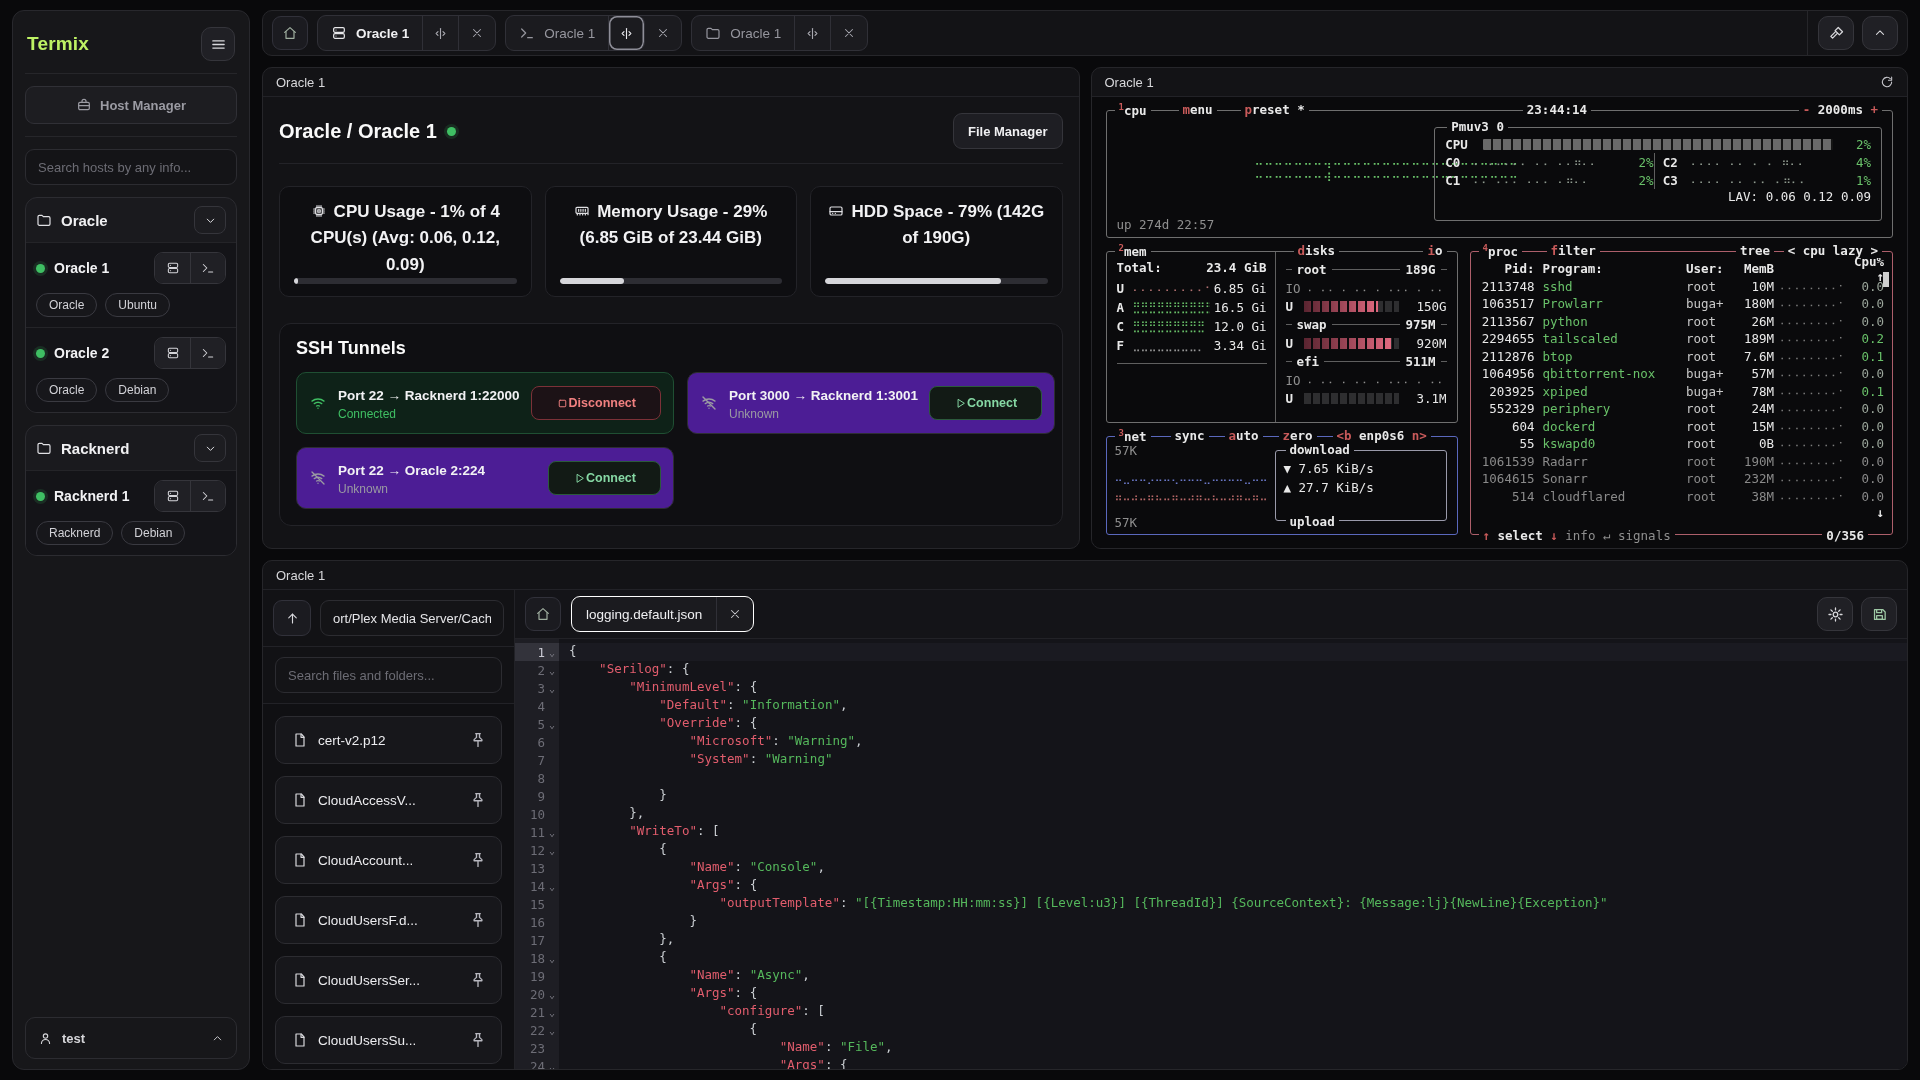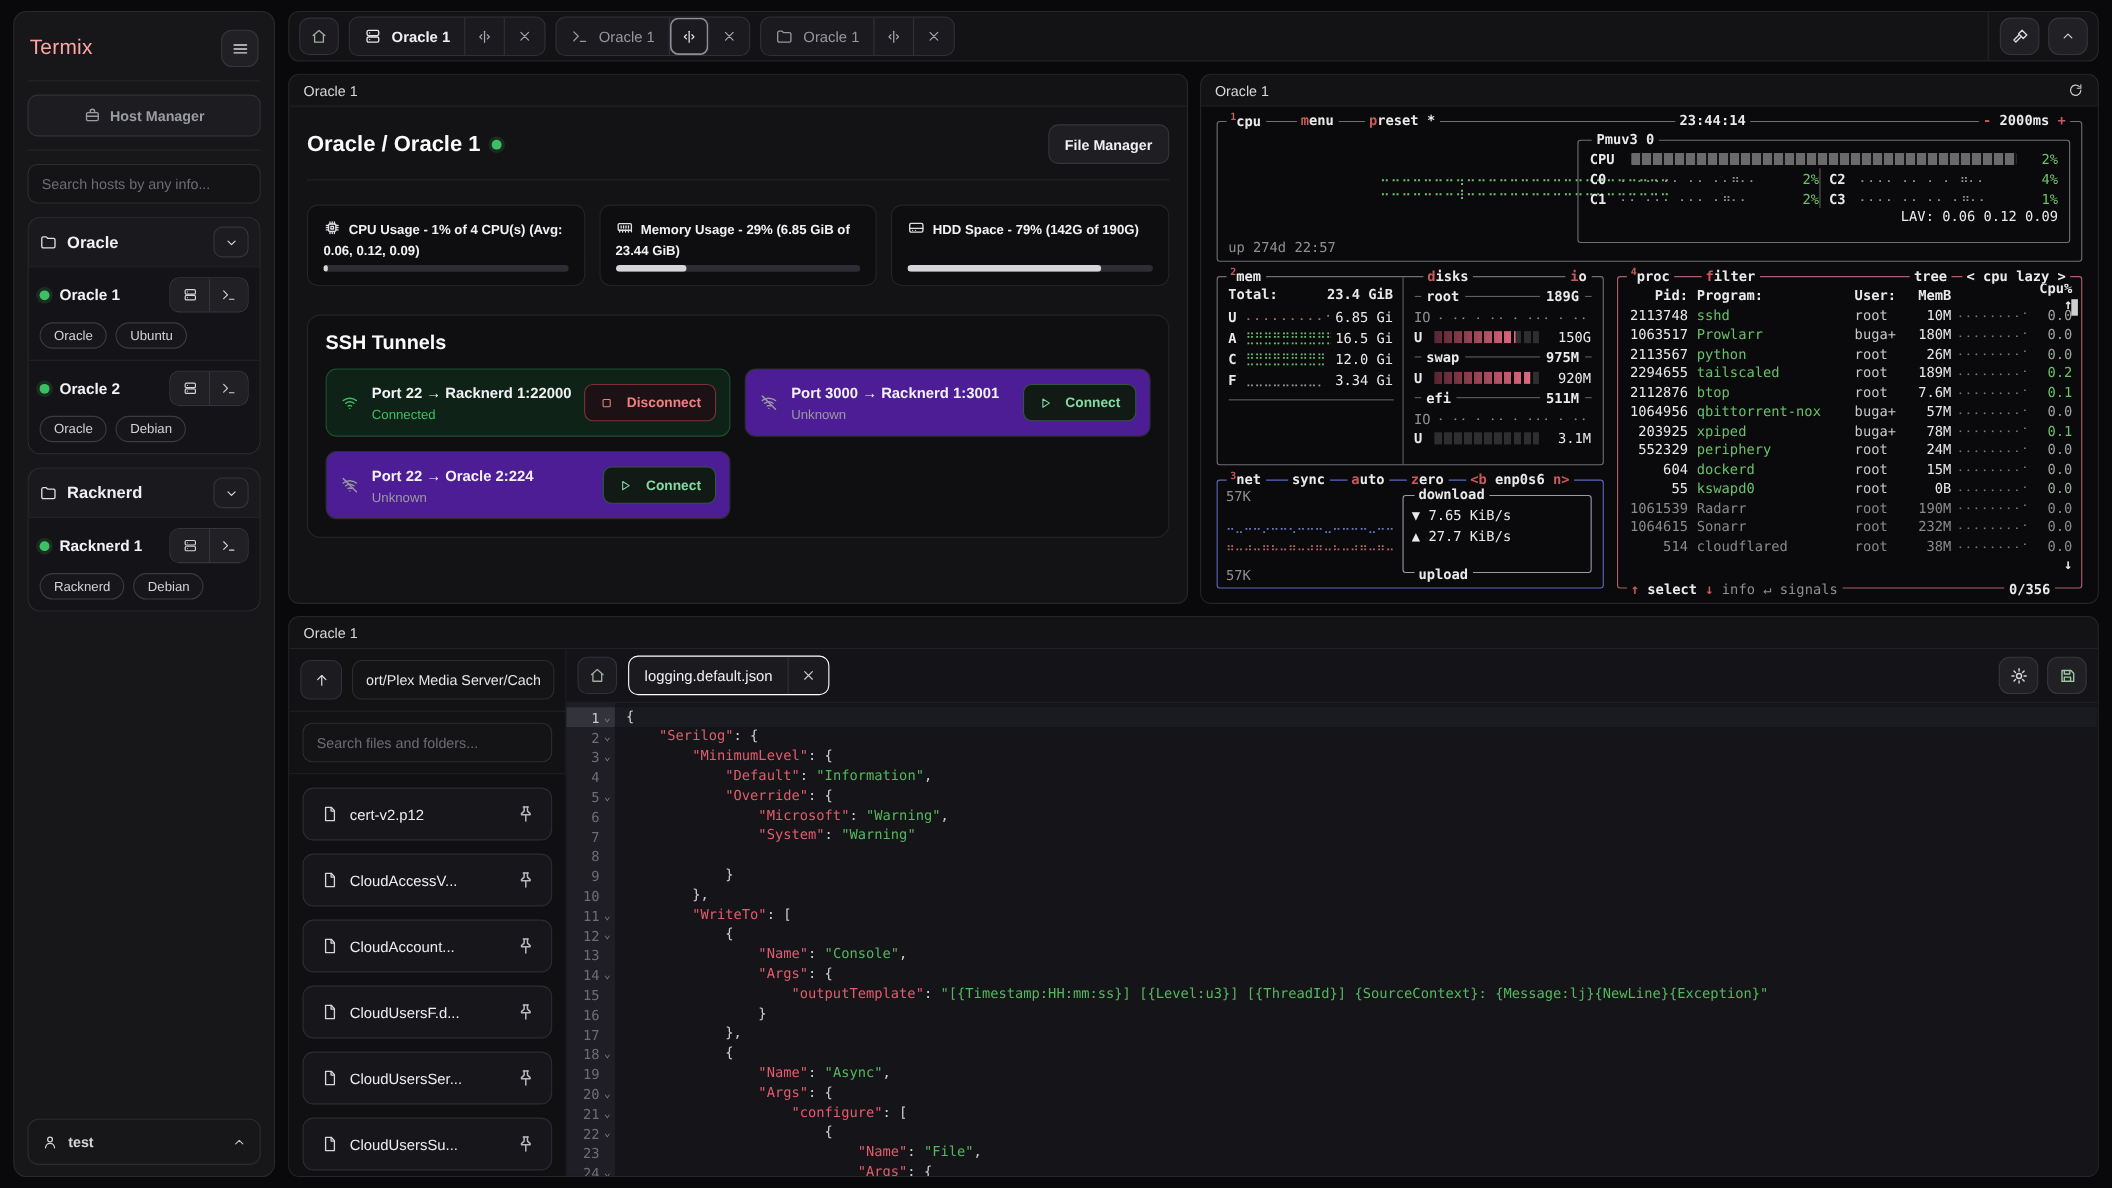--- a/index.html
+++ b/index.html
@@ -5,21 +5,21 @@
   * { margin:0; padding:0; box-sizing:border-box; }
   html,body { width:1920px; height:1080px; background:#09090b; font-family:"Liberation Sans",sans-serif; color:#e4e4e7; overflow:hidden; }
   .icn svg { display:block; width:100%; height:100%; }
   .icn { display:inline-flex; flex:none; }
 
   .app { display:flex; gap:12px; padding:10px 12px; height:1080px; }
 
   
   .sidebar { width:238px; flex:none; background:#17171a; border:1px solid #28282d; border-radius:12px; display:flex; flex-direction:column; padding:10px 12px; }
   .sb-head { display:flex; align-items:center; justify-content:space-between; padding:6px 2px 12px; border-bottom:1px solid #26262a; }
-  .sb-title { font-size:19px; font-weight:400; color:#fca5a5; letter-spacing:.2px; }
+  .sb-title { font-size:19px; font-weight:700; color:#bef264; letter-spacing:.2px; }
   .sq-btn { width:34px; height:34px; border-radius:10px; background:#202025; border:1px solid #35353b; display:flex; align-items:center; justify-content:center; color:#d8d8dc; }
   .sq-btn .icn { width:17px; height:17px; }
   .hm-btn { margin:12px 0; height:38px; border-radius:9px; background:#1d1d21; border:1px solid #303036; display:flex; align-items:center; justify-content:center; gap:8px; color:#9b9ba3; font-size:13px; font-weight:700; }
   .hm-btn .icn { width:16px; height:16px; }
   .sb-div { border-bottom:1px solid #26262a; }
   .inp { width:100%; height:36px; background:#141417; border:1px solid #2c2c31; border-radius:9px; color:#e5e5e8; font-size:13px; padding:0 12px; outline:none; font-family:"Liberation Sans",sans-serif; }
   .inp::placeholder { color:#6c6c74; }
   .sb-search { margin:12px 0; }
   .folders { display:flex; flex-direction:column; gap:12px; overflow:hidden; }
   .folder { border:1px solid #2c2c31; border-radius:12px; overflow:hidden; background:#1a1a1e; }
@@ -70,36 +70,36 @@
 
   .top-row { height:482px; flex:none; display:grid; grid-template-columns:1fr 1fr; gap:11px; }
 
   
   .sv-body { padding:8px 16px 14px; display:flex; flex-direction:column; flex:1; }
   .sv-title-row { display:flex; align-items:center; gap:10px; padding:8px 0 14px; border-bottom:1px solid #232328; }
   .sv-title { font-size:20px; font-weight:800; color:#fafafa; }
   .fm-btn { margin-left:auto; height:36px; padding:0 14px; border-radius:9px; background:#1e1e23; border:1px solid #35353b; font-size:13px; font-weight:700; color:#f0f0f2; display:flex; align-items:center; }
   .stats { display:grid; grid-template-columns:1fr 1fr 1fr; gap:13px; margin-top:22px; }
   .stat-card { background:#0e0e11; border:1px solid #232328; border-radius:10px; padding:12px 14px 12px; display:flex; flex-direction:column; min-height:74px; }
-  .stat-text { font-size:12px; font-weight:700; color:#f2f2f4; line-height:1.55; }
+  .stat-text { font-size:17px; font-weight:700; color:#f2f2f4; text-align:center; line-height:1.55; }
   .stat-text .icn { width:16px; height:16px; vertical-align:-2px; margin-right:7px; display:inline-block; color:#e0e0e4; }
   .pbar { margin-top:auto; height:6px; border-radius:3px; background:#2d2d33; overflow:hidden; }
   .pbar > i { display:block; height:100%; background:#d6d6da; border-radius:3px; }
   .tun-card { margin-top:26px; background:#0f0f12; border:1px solid #232328; border-radius:12px; padding:14px 16px 16px; }
   .tun-title { font-size:18px; font-weight:800; color:#fafafa; margin-bottom:13px; }
   .tun-grid { display:grid; grid-template-columns:1fr 1fr; gap:13px; }
   .tunnel { height:62px; border-radius:10px; border:1px solid #2e2e33; background:#4c1d95; display:flex; align-items:center; gap:11px; padding:0 12px; }
   .tunnel.connected { background:#0e2218; border-color:#1f4f33; }
   .tunnel .w-icn { width:18px; height:18px; color:#9a9aa2; }
   .tunnel.connected .w-icn { color:var(--accent-green,#3fbf63); }
   .tun-info { flex:1; min-width:0; }
   .tun-route { font-size:13.5px; font-weight:700; color:#f2f2f4; white-space:nowrap; }
   .tun-status { font-size:12px; color:#9a9aa2; margin-top:3px; }
   .tunnel.connected .tun-status { color:var(--accent-green,#3fbf63); }
-  .tun-btn { height:34px; padding:0 13px; border-radius:8px; display:flex; align-items:center; gap:12px; font-size:12.5px; font-weight:700; background:#101014; }
+  .tun-btn { height:34px; padding:0 24px; border-radius:8px; display:flex; align-items:center; gap:0; font-size:12.5px; font-weight:700; background:#101014; }
   .tun-btn .icn { width:13px; height:13px; }
   .tun-btn.disconnect { border:1px solid #7c3138; color:#f08080; background:#1c1216; }
   .tun-btn.connect { border:1px solid #2c5a3c; color:#86d8a4; background:#121a15; }
   .sv-footer { margin-top:auto; padding-top:18px; font-size:13px; color:#8a8a92; }
   .sv-footer a { color:var(--link,#7d88f4); text-decoration:none; }
 
   
   .term { flex:1; background:#0a0a0c; padding:13px 14px; font-family:"DejaVu Sans Mono","Liberation Mono",monospace; font-size:12.5px; color:var(--term-white,#e9e9e9); display:flex; flex-direction:column; gap:13px; min-height:0; }
   .tbox { position:relative; border:1px solid #6f6f6f; border-radius:3px; }
   .tbox .blab { position:absolute; top:-9px; background:#0a0a0c; padding:0 4px; font-weight:700; color:var(--term-white,#e9e9e9); font-size:12.5px; white-space:nowrap; }

